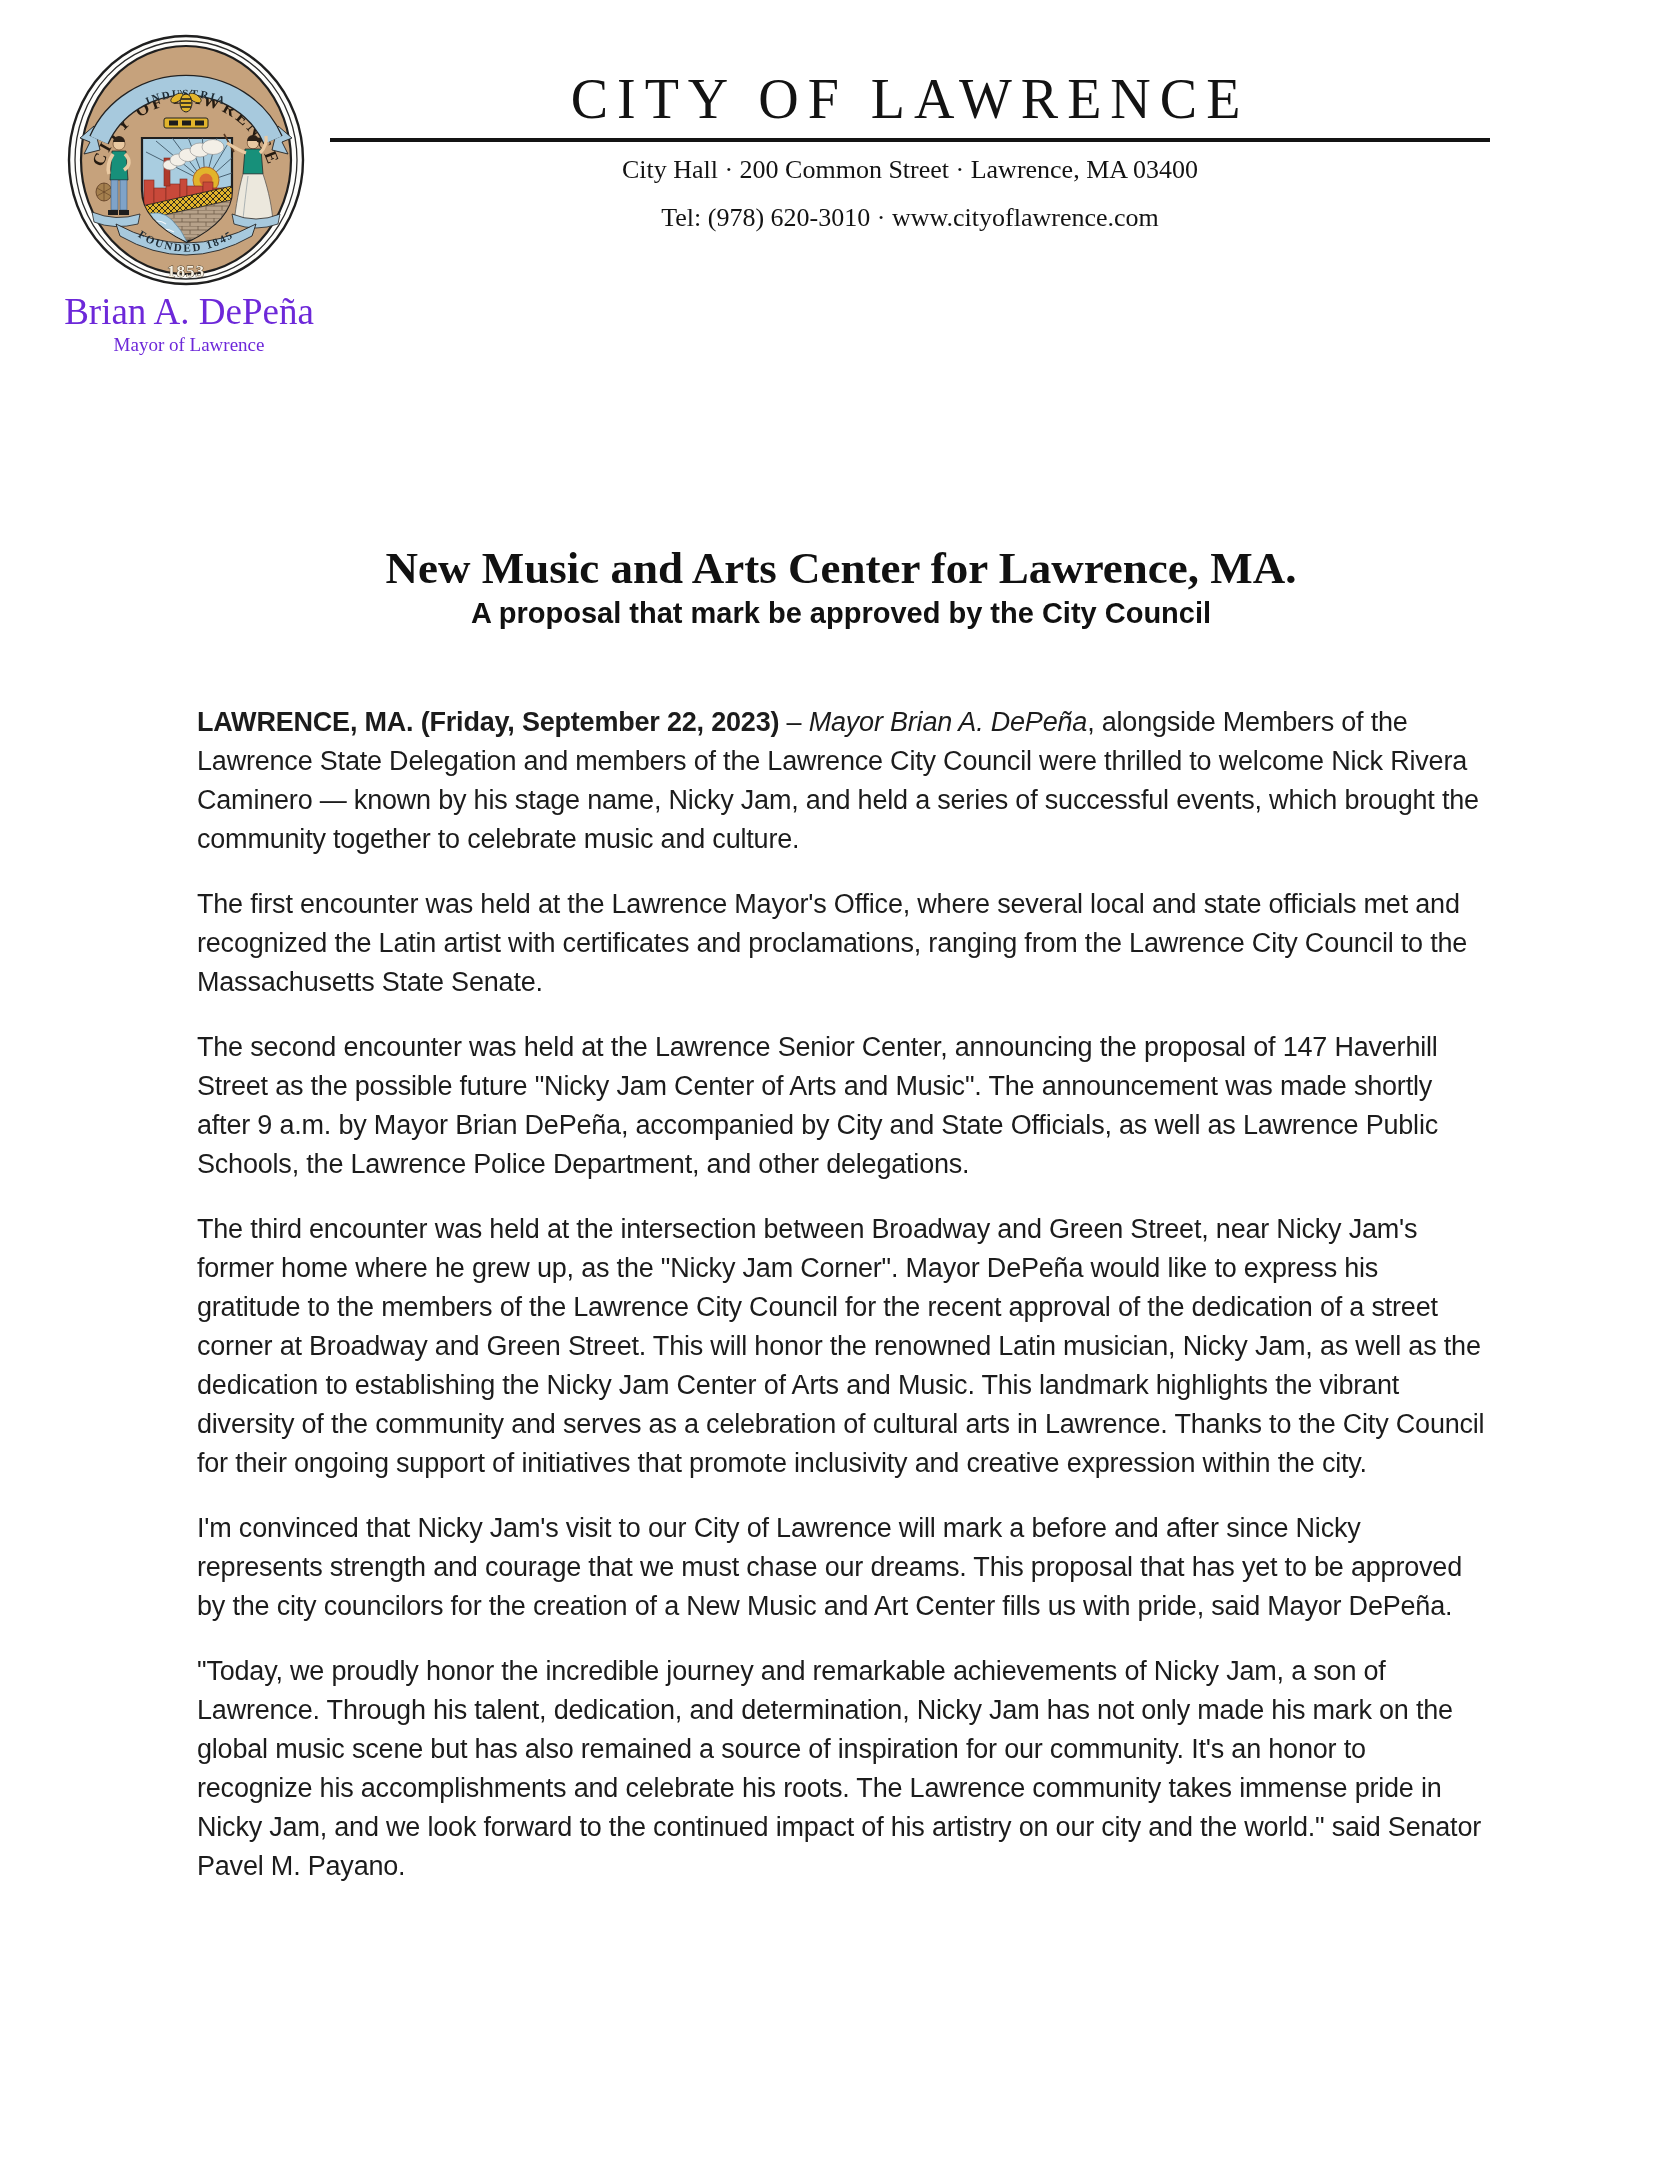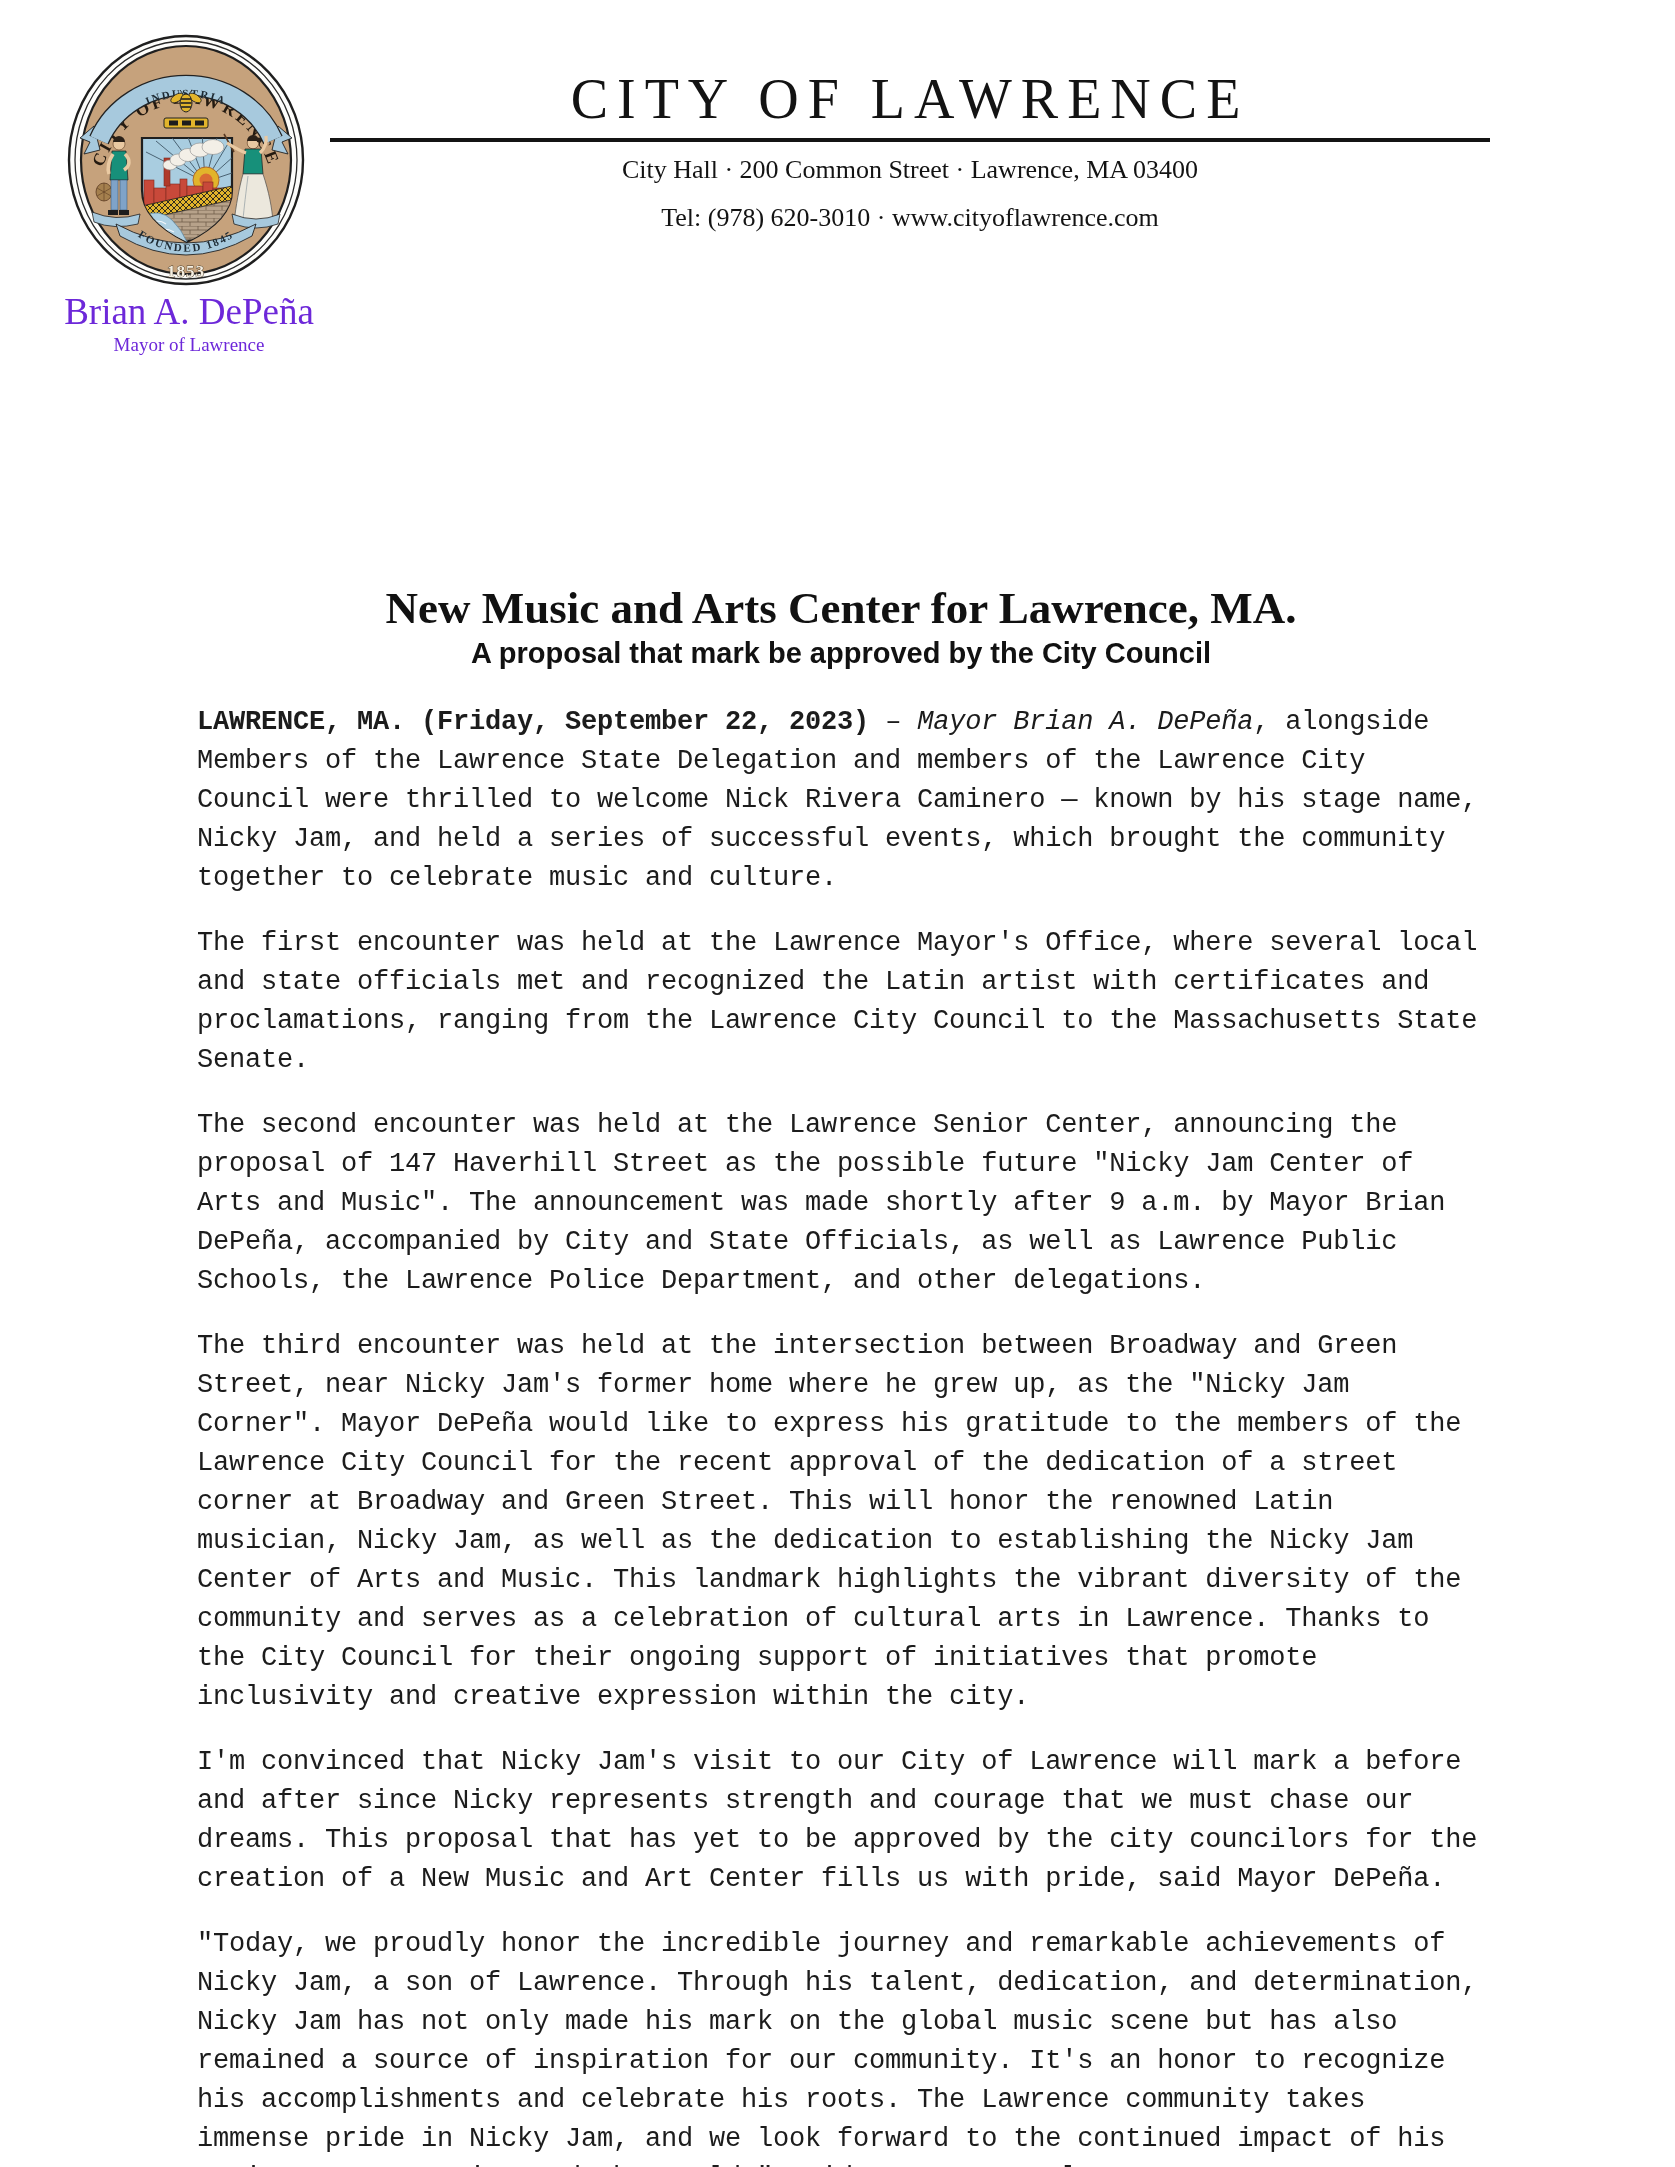--- a/index.html
+++ b/index.html
@@ -23,34 +23,34 @@
   .dept{font-size:21px;line-height:26px;letter-spacing:3px;margin-top:4px;}
   .rule{height:4px;background:#141414;margin-top:10px;}
   .addr{font-size:26px;line-height:31px;margin-top:17px;}
   .addr.first{margin-top:12px;}
   
   .kicker{
     position:absolute;left:197px;top:430px;
     font-family:"Liberation Serif","DejaVu Serif",serif;
     font-weight:700;font-size:37px;color:#111;
   }
-  .title-block{position:absolute;left:197px;top:543px;width:1288px;text-align:center;margin-top:40px;}
+  .title-block{position:absolute;left:197px;top:543px;width:1288px;text-align:center;}
   .title-block h1{
     margin:0;font-family:"Liberation Serif","DejaVu Serif",serif;
     font-weight:700;font-size:45px;line-height:50px;color:#111;
   }
   .title-block h2{
     margin:2px 0 0 0;font-family:"Liberation Sans",sans-serif;
     font-weight:700;font-size:29px;line-height:36px;color:#111;
   }
   .body-text{
     position:absolute;left:197px;top:703px;width:1288px;
     font-size:27px;line-height:39px;letter-spacing:-0.2px;color:#1c1c1c;
   }
-  .body-text p{margin:0 0 26px 0;font-family:Liberation Mono, monospace;}
+  .body-text p{margin:0 0 26px 0;}
   .body-text .b{font-weight:700;}
   .body-text .i{font-style:italic;}
   
   .c-tan{fill:var(--seal-tan);}
   .c-blue{fill:var(--seal-blue);}
   .s-blue{stroke:var(--seal-blue);}
   .c-teal{fill:var(--seal-teal);}
   .c-red{fill:var(--seal-red);}
   .c-yellow{fill:var(--seal-yellow);}
   .c-pants{fill:var(--seal-pants);}

